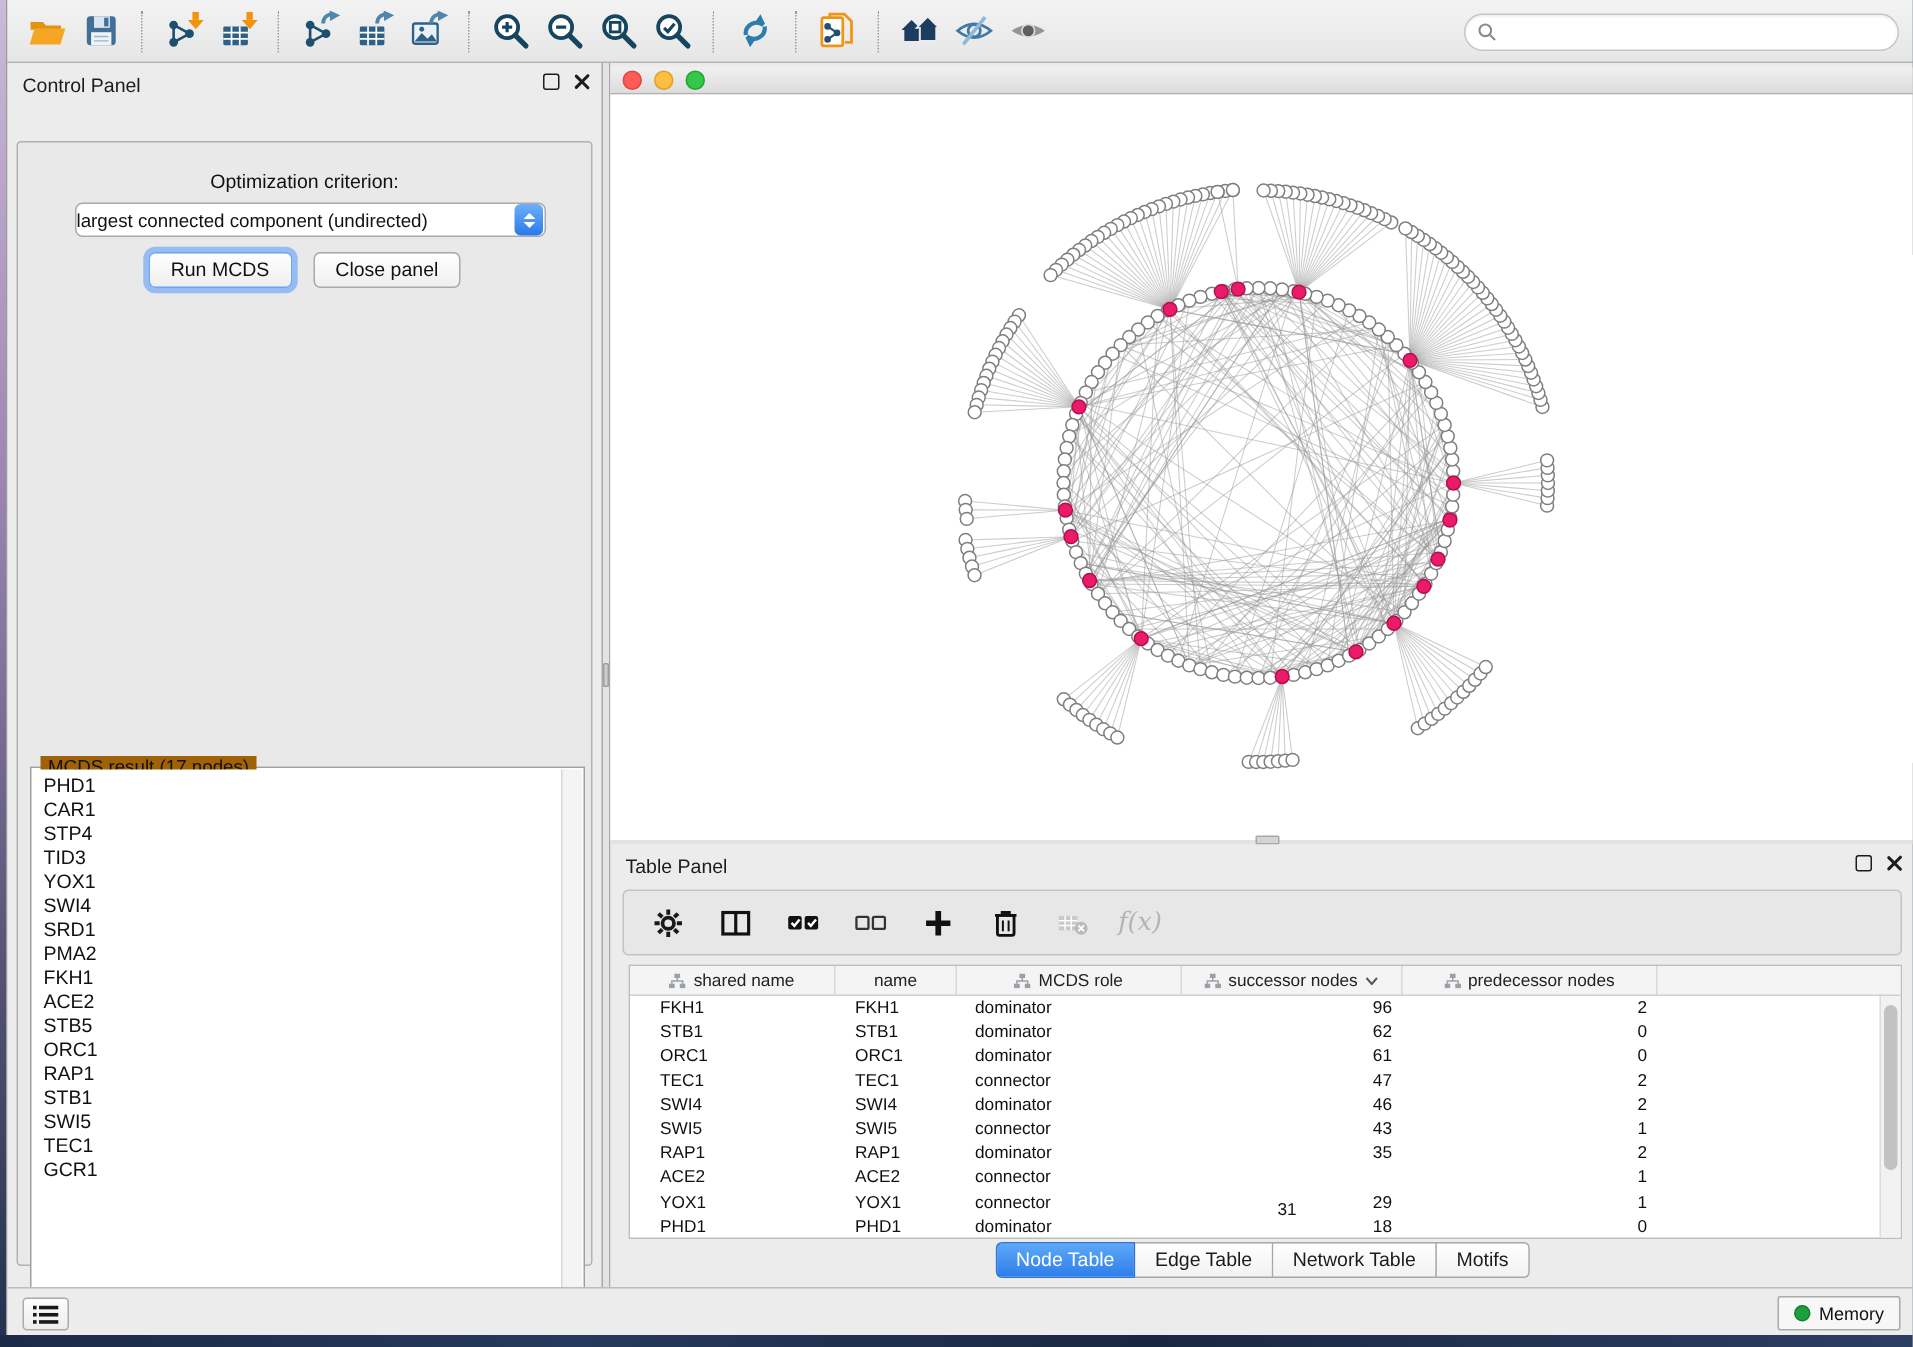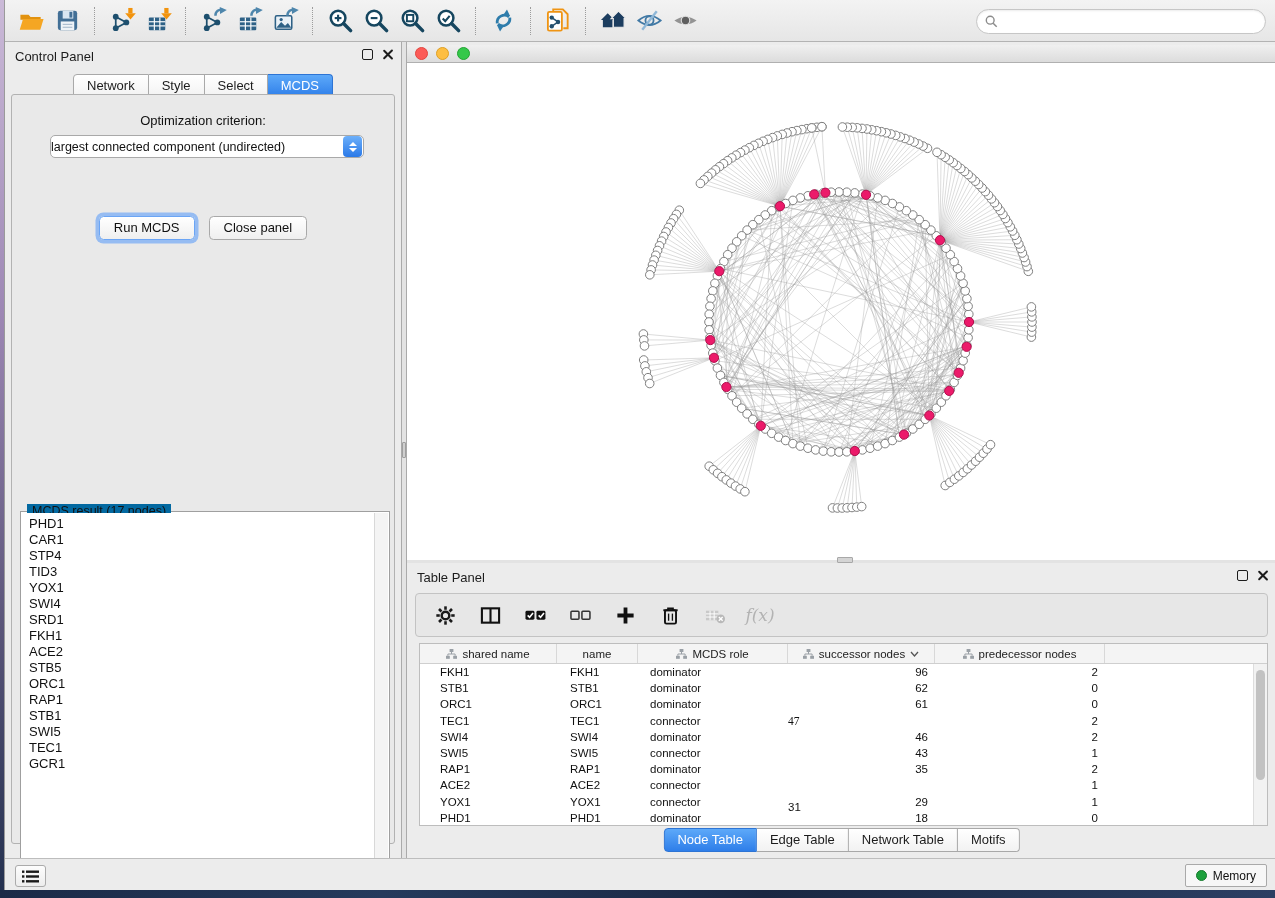--- a/index.html
+++ b/index.html
@@ -53,27 +53,27 @@
   .opt-label { position:absolute; top:18px; width:100%; text-align:center; font-size:13px; color:#111; }
   .combo { position:absolute; left:38px; top:40px; width:314px; height:23px; background:#fff;
            border:1px solid #a9a9a9; border-radius:5px; display:flex; align-items:center; }
   .combo-text { flex:1; font-size:12.5px; color:#111; padding-left:0; white-space:nowrap; overflow:hidden; }
   .combo-step { width:19px; height:21px; margin:0; border-radius:4px; margin-right:1px;
            background:linear-gradient(#6db0fa,#2a79e8); display:flex; flex-direction:column;
            align-items:center; justify-content:center; gap:2px; }
   .combo-step .up { width:0; height:0; border-left:4px solid transparent; border-right:4px solid transparent; border-bottom:4.5px solid #fff; }
   .combo-step .dn { width:0; height:0; border-left:4px solid transparent; border-right:4px solid transparent; border-top:4.5px solid #fff; }
   .btn { font-size:13px; color:#111; background:linear-gradient(#ffffff,#efefef);
-         border:1px solid #a9a9a9; border-radius:4.5px; padding:3px 14px 4px; cursor:default;margin-top:48px; }
+         border:1px solid #a9a9a9; border-radius:4.5px; padding:3px 14px 4px; cursor:default; }
   .btn-row { position:absolute; top:73px; width:100%; display:flex; justify-content:center; gap:14px; }
   .btn.focused { box-shadow:0 0 0 3.5px rgba(106,164,248,.65); border-color:#6ba5f5; }
 
   .groupbox { position:absolute; left:8px; top:416px; width:370px; height:373px;
               border:1px solid #9f9f9f; background:#fff; }
-  .groupbox-legend { position:absolute; top:-8px; left:6px; background:#0369a1; padding:0 5px;
+  .groupbox-legend { position:absolute; top:-8px; left:6px; background:#a16207; padding:0 5px;
               font-size:12.5px; color:#111; }
   .mcds-list { position:absolute; left:1px; top:1px; right:15px; bottom:1px; background:#fff;
                overflow:hidden; padding:3px 0 0 7px; }
   .mcds-list div { font-size:13px; line-height:16px; color:#111; }
   .mcds-scroll { position:absolute; right:1px; top:1px; width:14px; bottom:1px;
                  background:#f4f4f4; border-left:1px solid #d8d8d8; }
 
   
   .vsplit { position:absolute; left:396px; top:42px; width:6px; height:816px; background:#e3e3e3;
             border-left:1px solid #aaa; border-right:1px solid #aaa; }
@@ -317,26 +317,20 @@
   </div>
 
   <div class="control-panel">
     <div class="panel-titlebar">
       <span class="panel-title">Control Panel</span>
       <div class="panel-btns">
         <div class="float-box"></div>
         <div class="close-x"></div>
       </div>
     </div>
-    <div class="seg-tabs cp-tabs" id="cp-tabs">
-        <div class="seg-tab">Network</div>
-        <div class="seg-tab">Style</div>
-        <div class="seg-tab">Select</div>
-        <div class="seg-tab sel">MCDS</div>
-      </div>
     <div class="cp-box">
       <div class="opt-label">Optimization criterion:</div>
       <div class="combo">
         <span class="combo-text">largest connected component (undirected)</span>
         <span class="combo-step">
             <span class="up"></span>
             <span class="dn"></span>
           </span>
       </div>
       <div class="btn-row">
@@ -346,20 +340,21 @@
       <div class="groupbox">
         <span class="groupbox-legend">MCDS result (17 nodes)</span>
         <div class="mcds-list" id="mcds-list">
             <div>PHD1</div>
             <div>CAR1</div>
             <div>STP4</div>
             <div>TID3</div>
             <div>YOX1</div>
             <div>SWI4</div>
             <div>SRD1</div>
+            <div>PMA2</div>
             <div>FKH1</div>
             <div>ACE2</div>
             <div>STB5</div>
             <div>ORC1</div>
             <div>RAP1</div>
             <div>STB1</div>
             <div>SWI5</div>
             <div>TEC1</div>
             <div>GCR1</div>
           </div>
@@ -1196,21 +1191,21 @@
             <div class="dt-cell" style="width: 137px; padding: 0px 0px 0px 20px; text-align: left;">ORC1</div>
             <div class="dt-cell" style="width: 81px; padding: 0px 0px 0px 13px; text-align: left;">ORC1</div>
             <div class="dt-cell" style="width: 150px; padding: 0px 0px 0px 12px; text-align: left;">dominator</div>
             <div class="dt-cell" style="width: 147px; padding: 0px 7px 0px 0px; text-align: right;">61</div>
             <div class="dt-cell" style="width: 170px; padding: 0px 7px 0px 0px; text-align: right;">0</div>
           </div>
           <div class="dt-row">
             <div class="dt-cell" style="width: 137px; padding: 0px 0px 0px 20px; text-align: left;">TEC1</div>
             <div class="dt-cell" style="width: 81px; padding: 0px 0px 0px 13px; text-align: left;">TEC1</div>
             <div class="dt-cell" style="width: 150px; padding: 0px 0px 0px 12px; text-align: left;">connector</div>
-            <div class="dt-cell" style="width: 147px; padding: 0px 7px 0px 0px; text-align: left; font-family: Liberation Serif, serif;">47</div>
+            <div class="dt-cell" style="width: 147px; padding: 0px 7px 0px 0px; text-align: right;">47</div>
             <div class="dt-cell" style="width: 170px; padding: 0px 7px 0px 0px; text-align: right;">2</div>
           </div>
           <div class="dt-row">
             <div class="dt-cell" style="width: 137px; padding: 0px 0px 0px 20px; text-align: left;">SWI4</div>
             <div class="dt-cell" style="width: 81px; padding: 0px 0px 0px 13px; text-align: left;">SWI4</div>
             <div class="dt-cell" style="width: 150px; padding: 0px 0px 0px 12px; text-align: left;">dominator</div>
             <div class="dt-cell" style="width: 147px; padding: 0px 7px 0px 0px; text-align: right;">46</div>
             <div class="dt-cell" style="width: 170px; padding: 0px 7px 0px 0px; text-align: right;">2</div>
           </div>
           <div class="dt-row">
@@ -1224,21 +1219,21 @@
             <div class="dt-cell" style="width: 137px; padding: 0px 0px 0px 20px; text-align: left;">RAP1</div>
             <div class="dt-cell" style="width: 81px; padding: 0px 0px 0px 13px; text-align: left;">RAP1</div>
             <div class="dt-cell" style="width: 150px; padding: 0px 0px 0px 12px; text-align: left;">dominator</div>
             <div class="dt-cell" style="width: 147px; padding: 0px 7px 0px 0px; text-align: right;">35</div>
             <div class="dt-cell" style="width: 170px; padding: 0px 7px 0px 0px; text-align: right;">2</div>
           </div>
           <div class="dt-row">
             <div class="dt-cell" style="width: 137px; padding: 0px 0px 0px 20px; text-align: left;">ACE2</div>
             <div class="dt-cell" style="width: 81px; padding: 0px 0px 0px 13px; text-align: left;">ACE2</div>
             <div class="dt-cell" style="width: 150px; padding: 0px 0px 0px 12px; text-align: left;">connector</div>
-            <div class="dt-cell" style="width: 147px; padding: 0px 7px 0px 0px; text-align: left; margin-top: 43px;">31</div>
+            <div class="dt-cell" style="width: 147px; padding: 0px 7px 0px 0px; text-align: center; margin-top: 43px;">31</div>
             <div class="dt-cell" style="width: 170px; padding: 0px 7px 0px 0px; text-align: right;">1</div>
           </div>
           <div class="dt-row">
             <div class="dt-cell" style="width: 137px; padding: 0px 0px 0px 20px; text-align: left;">YOX1</div>
             <div class="dt-cell" style="width: 81px; padding: 0px 0px 0px 13px; text-align: left;">YOX1</div>
             <div class="dt-cell" style="width: 150px; padding: 0px 0px 0px 12px; text-align: left;">connector</div>
             <div class="dt-cell" style="width: 147px; padding: 0px 7px 0px 0px; text-align: right;">29</div>
             <div class="dt-cell" style="width: 170px; padding: 0px 7px 0px 0px; text-align: right;">1</div>
           </div>
           <div class="dt-row">

